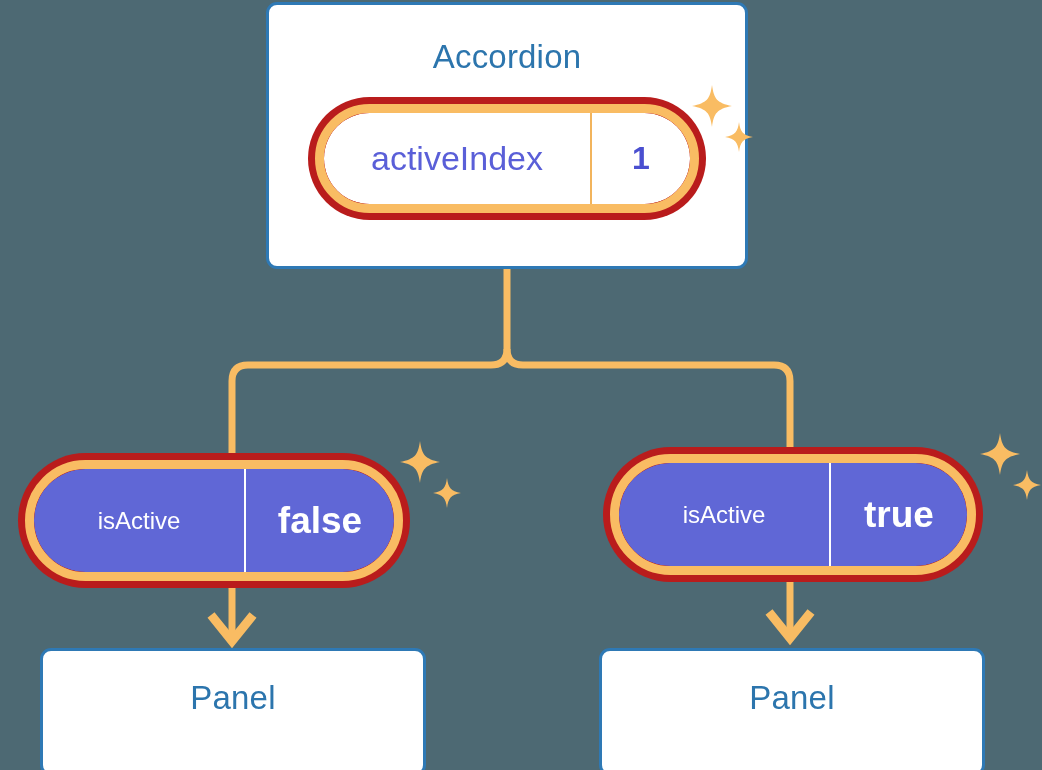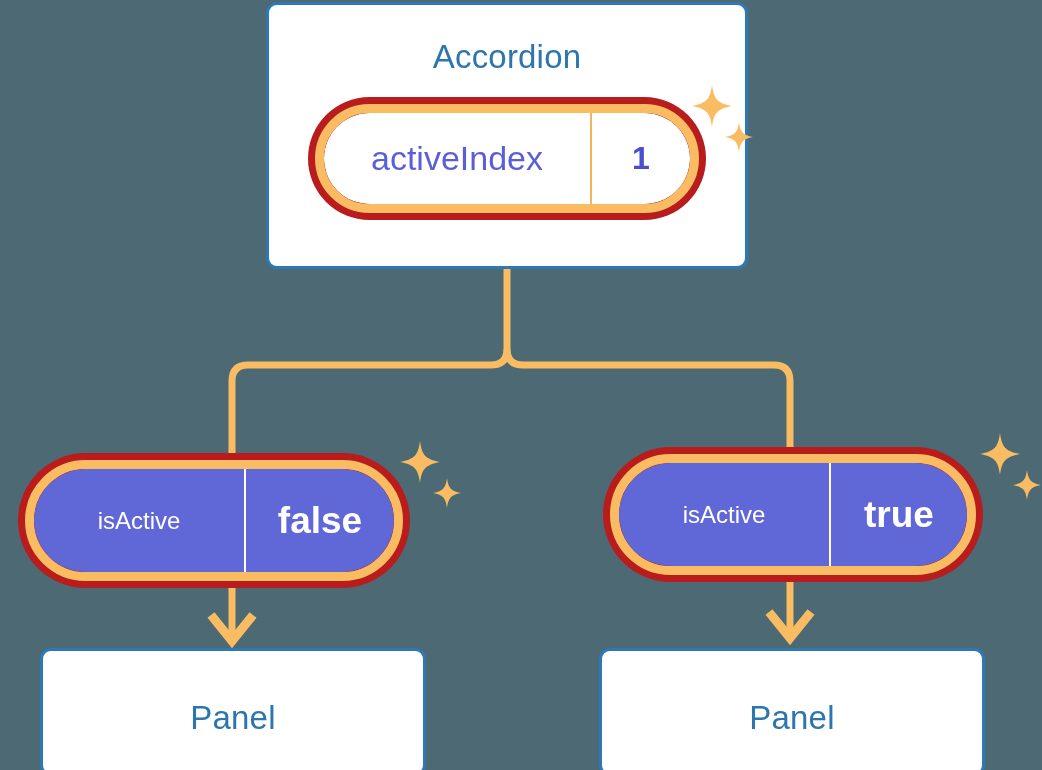--- a/index.html
+++ b/index.html
@@ -61,21 +61,21 @@
   }
 
   .panel-card {
     top: 648px;
     width: 386px;
     height: 128px;
   }
   #panel-left  { left: 40px; }
   #panel-right { left: 599px; }
   .panel-card .card-title {
-    top: 48px;
+    top: 28px;
   }
 
   
   .badge {
     position: absolute;
     box-sizing: border-box;
     display: flex;
     align-items: stretch;
     border-radius: 999px;
     background: #b91c1c;          

